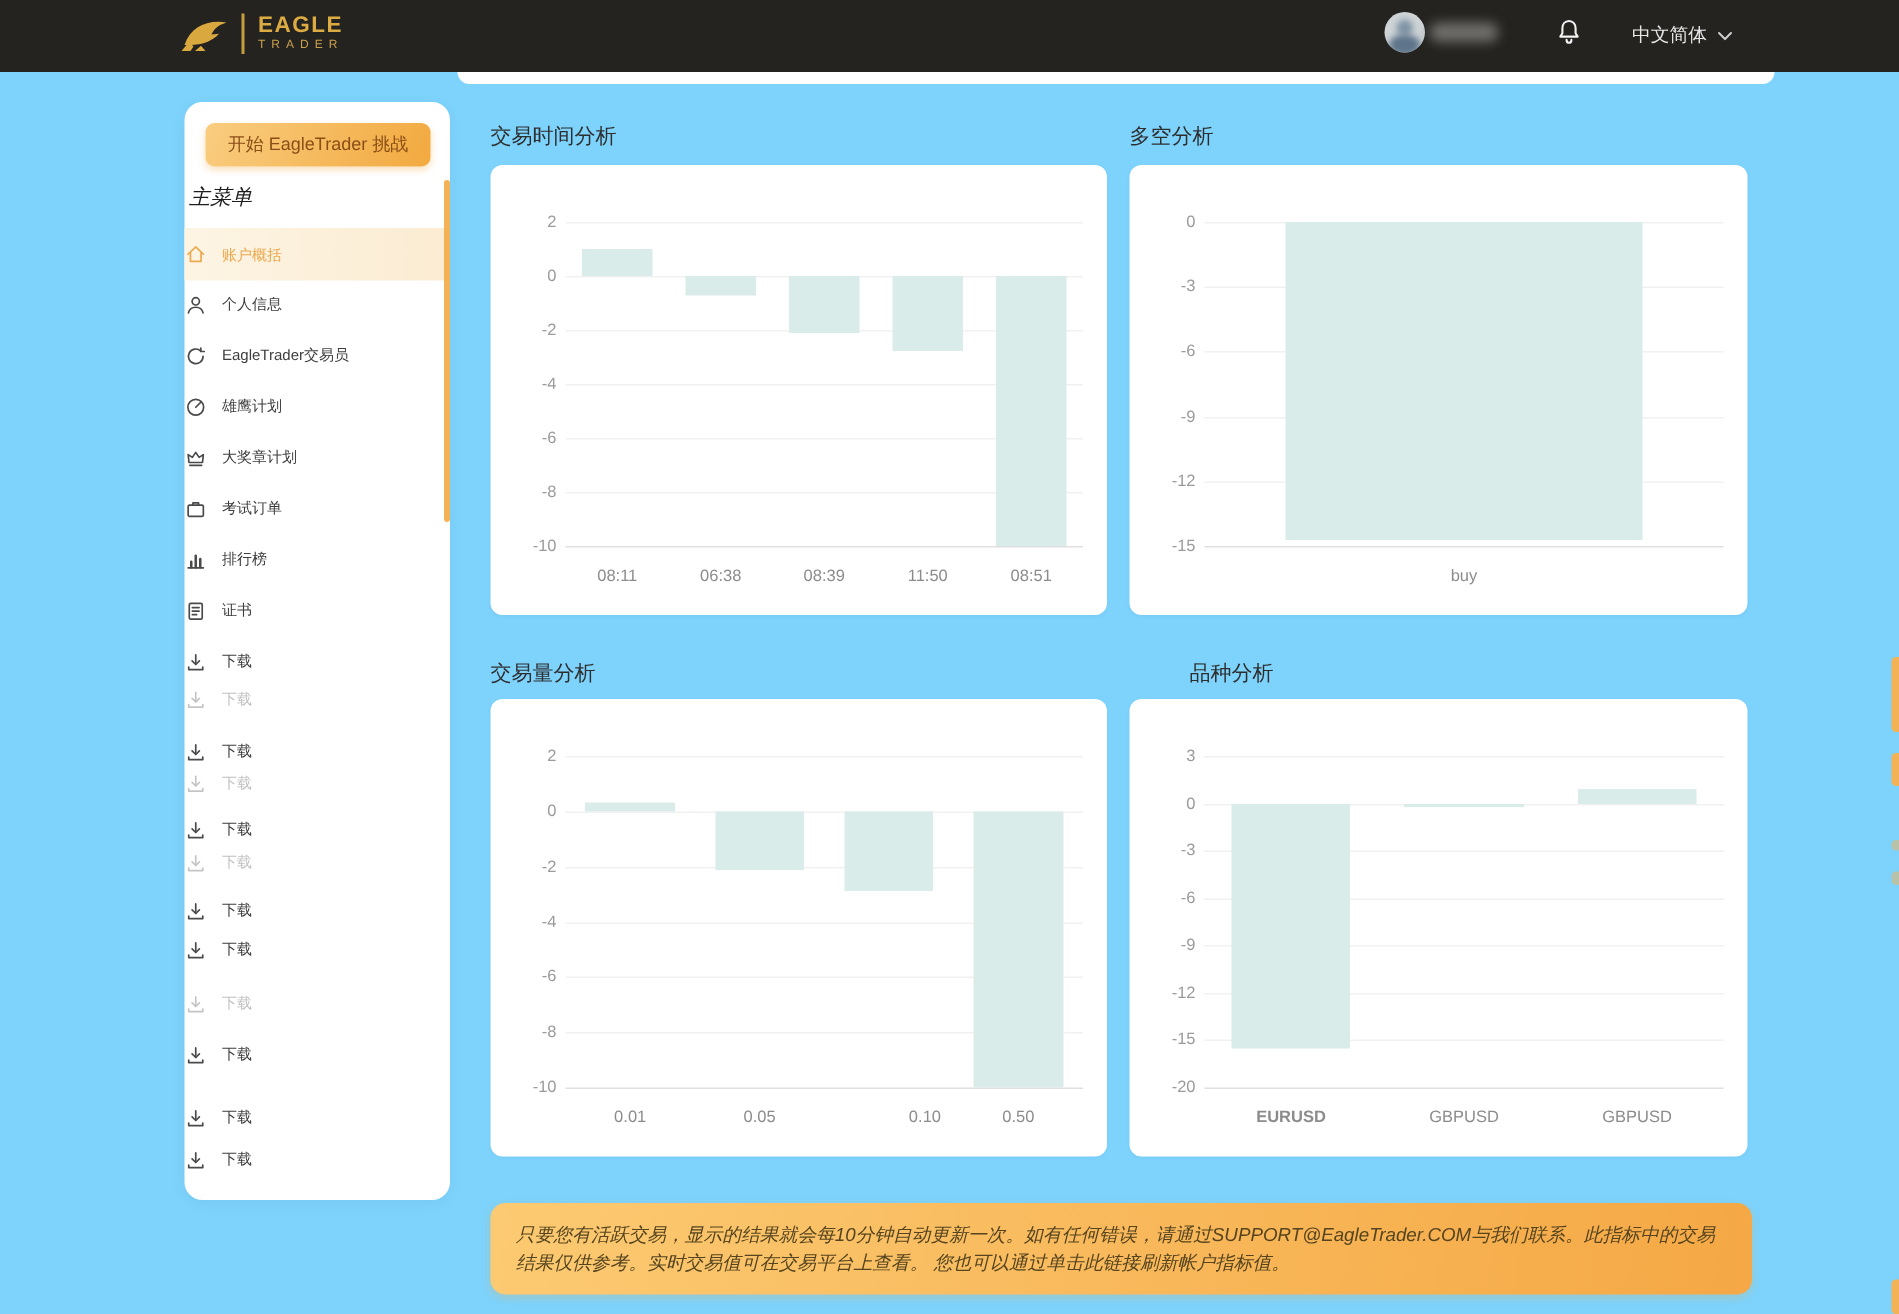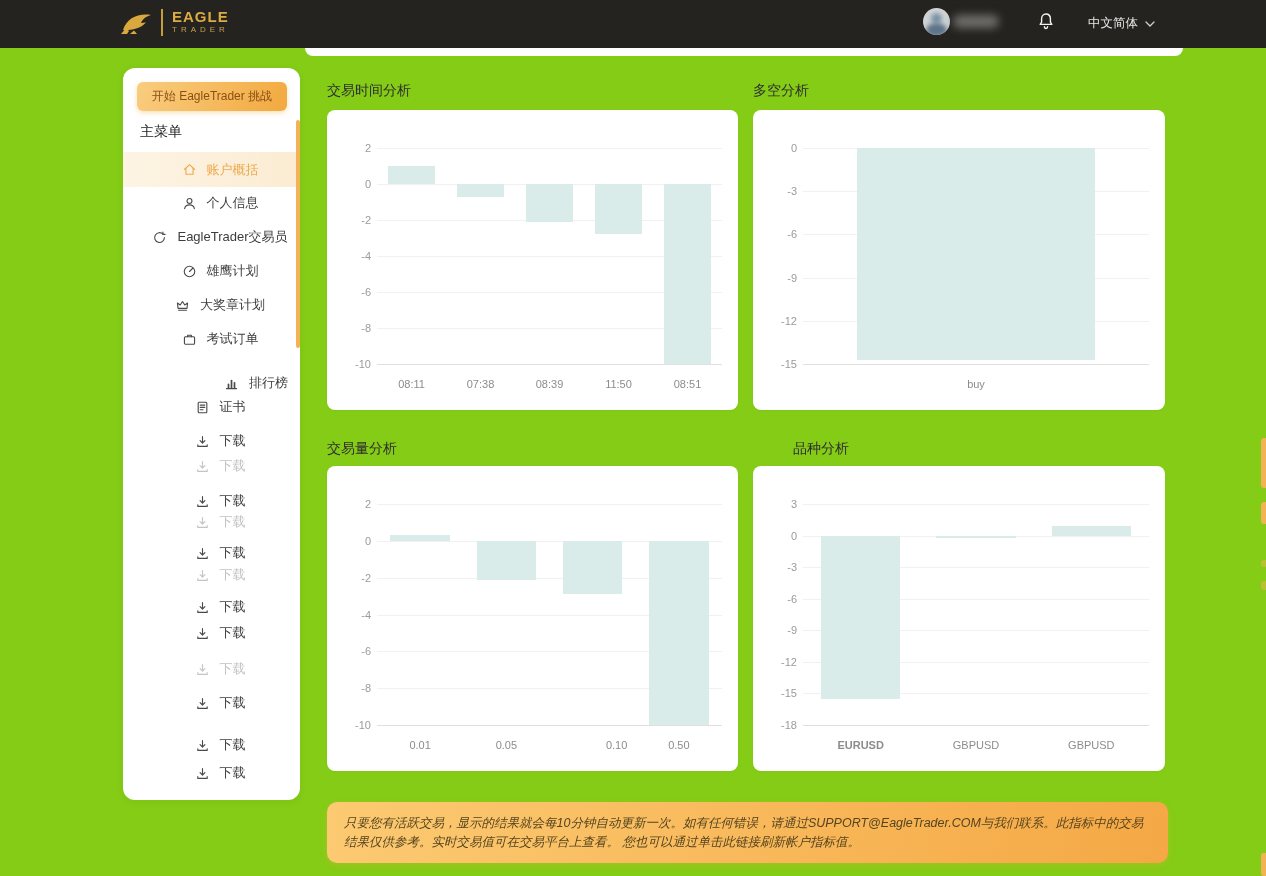--- a/index.html
+++ b/index.html
@@ -1,17 +1,17 @@
 <!DOCTYPE html>
 <html><head>
 <meta charset="utf-8">
 <style>
   * { margin:0; padding:0; box-sizing:border-box; }
   body { background:#e9eae9; font-family:"Liberation Sans", sans-serif; }
-  .screen { position:relative; width:1266px; height:876px; background:#84cc16; overflow:hidden; }
+  .screen { position:relative; width:1266px; height:876px; background:#7dd3fc; overflow:hidden; }
 
   
   .header { position:absolute; left:0; top:0; width:1266px; height:48px; background:#242320; z-index:30; }
   .logo { position:absolute; left:118px; top:7px; display:flex; align-items:center; }
   .logo-divider { width:2px; height:27px; background:#c59d3f; margin:0 9px 0 7px; }
   .logo-text-1 { font-size:15px; font-weight:800; color:#dcab42; letter-spacing:1px; line-height:15px; }
   .logo-text-2 { font-size:8px; color:#c9a04b; letter-spacing:4px; line-height:11px; }
   .avatar { position:absolute; left:923px; top:8px; width:27px; height:27px; border-radius:50%; background:#cfd4d6; overflow:hidden; }
   .avatar .ava-head { position:absolute; left:8px; top:5px; width:11px; height:11px; border-radius:50%; background:#7e93a5; filter:blur(2px); }
   .avatar .ava-body { position:absolute; left:3px; top:15px; width:21px; height:14px; border-radius:50%; background:#5e748a; filter:blur(2px); }
@@ -20,24 +20,24 @@
   .lang { position:absolute; left:1088px; top:15px; display:flex; align-items:center; gap:7px; color:#e8e8e8; font-size:12.5px; cursor:pointer; }
 
   
   .scrolled-card-bottom { position:absolute; left:305px; top:48px; width:878px; height:8px; background:#ffffff; border-radius:0 0 14px 14px; z-index:5; }
 
   
   .sidebar { position:absolute; left:123px; top:68px; width:177px; height:732px; background:#ffffff; border-radius:12px; box-shadow:0 2px 10px rgba(0,0,0,.05); z-index:10; }
   .cta-btn { position:absolute; left:14px; top:14px; width:150px; height:29px; border:none; border-radius:6px;
     background:linear-gradient(115deg,#f9cd80 0%,#f2a93f 100%); color:#8a4f17; font-size:12px; font-family:inherit; cursor:pointer;
     box-shadow:0 2px 5px rgba(242,169,63,.35); }
-  .menu-section-title { position:absolute; left:17px; top:55px; font-size:14px; color:#1d1d1d; font-weight:500; }
+  .menu-section-title { position:absolute; left:3px; top:55px; font-size:14px; color:#1d1d1d; font-weight:500;font-style:italic; }
   .menu { position:absolute; left:0; top:0; width:100%; height:100%; }
   .menu-item { position:absolute; left:0; width:100%; height:24px; display:flex; align-items:center; gap:10px;
-    padding-left:17px; font-size:13px; color:#3d3d3d; cursor:pointer;justify-content:center; }
+    font-size:10px; color:#3d3d3d; cursor:pointer; }
   .menu-item .mi-icon { display:flex; width:15px; height:15px; color:#4a4a4a; }
   .menu-item.active { height:35px; background:linear-gradient(90deg,#fdf4e4,#fbecd2); color:#eda94e; }
   .menu-item.active .mi-icon { color:#eda94e; }
   .menu-item.faded { opacity:.32; }
   .sidebar-scrollbar { position:absolute; right:0; top:52px; width:4px; height:228px; background:#f2b255; border-radius:2px; }
 
   
   .chart-title { position:absolute; font-size:14px; color:#2e2e2e; font-weight:500; }
   .chart-card { position:absolute; background:#ffffff; border-radius:8px; box-shadow:0 1px 3px rgba(0,0,0,.03); }
   .chart-plot { position:absolute; left:50px; top:38px; right:16px; bottom:46px; }
@@ -153,21 +153,21 @@
         </div>
         <div class="menu-item" style="top: 259px;">
           <span class="mi-icon">
             <svg width="15" height="15" viewBox="0 0 16 16" fill="none" stroke="currentColor" stroke-width="1.2" stroke-linecap="round" stroke-linejoin="round">
               <rect x="2.6" y="5" width="10.8" height="8" rx="1"></rect>
               <path d="M6 5 V3.4 H10 V5"></path>
             </svg>
           </span>
           <span>考试订单</span>
         </div>
-        <div class="menu-item" style="top: 303px; margin-left: 36px;">
+        <div class="menu-item" style="top: 293px;">
           <span class="mi-icon">
             <svg width="15" height="15" viewBox="0 0 16 16" fill="none" stroke="currentColor" stroke-width="1.2" stroke-linecap="round" stroke-linejoin="round">
               <path d="M2.6 13.4 H13.4"></path>
               <path d="M4.8 13 V9" stroke-width="1.8"></path>
               <path d="M8 13 V4.8" stroke-width="1.8"></path>
               <path d="M11.2 13 V7.2" stroke-width="1.8"></path>
             </svg>
           </span>
           <span>排行榜</span>
         </div>
@@ -323,21 +323,21 @@
         <div class="ytick" style="top: 50%;">-4</div>
         <div class="gridline" style="top: 66.6667%;"></div>
         <div class="ytick" style="top: 66.6667%;">-6</div>
         <div class="gridline" style="top: 83.3333%;"></div>
         <div class="ytick" style="top: 83.3333%;">-8</div>
         <div class="gridline axisline" style="top: 100%;"></div>
         <div class="ytick" style="top: 100%;">-10</div>
         <div class="bar" style="width: 13.8%; left: calc(3.1%); top: 8.33333%; height: 8.33333%; background: rgb(217, 236, 233);"></div>
         <div class="xtick" style="left: 10%;">08:11</div>
         <div class="bar" style="width: 13.8%; left: calc(23.1%); top: 16.6667%; height: 5.83333%; background: rgb(217, 236, 233);"></div>
-        <div class="xtick" style="left: 30%;">07:38</div>
+        <div class="xtick" style="left: 30%;">06:38</div>
         <div class="bar" style="width: 13.8%; left: calc(43.1%); top: 16.6667%; height: 17.5%; background: rgb(217, 236, 233);"></div>
         <div class="xtick" style="left: 50%;">08:39</div>
         <div class="bar" style="width: 13.8%; left: calc(63.1%); top: 16.6667%; height: 23.3333%; background: rgb(217, 236, 233);"></div>
         <div class="xtick" style="left: 70%;">11:50</div>
         <div class="bar" style="width: 13.8%; left: calc(83.1%); top: 16.6667%; height: 83.3333%; background: rgb(217, 236, 233);"></div>
         <div class="xtick" style="left: 90%;">08:51</div>
       </div>
   </div>
   <div class="chart-card" id="card-1">
     <div class="chart-plot">
@@ -393,21 +393,21 @@
         <div class="ytick" style="top: 28.5714%;">-3</div>
         <div class="gridline" style="top: 42.8571%;"></div>
         <div class="ytick" style="top: 42.8571%;">-6</div>
         <div class="gridline" style="top: 57.1429%;"></div>
         <div class="ytick" style="top: 57.1429%;">-9</div>
         <div class="gridline" style="top: 71.4286%;"></div>
         <div class="ytick" style="top: 71.4286%;">-12</div>
         <div class="gridline" style="top: 85.7143%;"></div>
         <div class="ytick" style="top: 85.7143%;">-15</div>
         <div class="gridline axisline" style="top: 100%;"></div>
-        <div class="ytick" style="top: 100%;">-18</div>
+        <div class="ytick" style="top: 100%;">-20</div>
         <div class="bar" style="width: 23%; left: calc(5.16667%); top: 14.2857%; height: 73.8095%; background: rgb(217, 236, 233);"></div>
         <div class="xtick" style="left: 16.6667%; font-weight: bold;">EURUSD</div>
         <div class="bar" style="width: 23%; left: calc(38.5%); top: 14.2857%; height: 0.952381%; background: rgb(217, 236, 233);"></div>
         <div class="xtick" style="left: 50%;">GBPUSD</div>
         <div class="bar" style="width: 23%; left: calc(71.8333%); top: 10%; height: 4.28571%; background: rgb(217, 236, 233);"></div>
         <div class="xtick" style="left: 83.3333%;">GBPUSD</div>
       </div>
   </div>
 
   <div class="notice-banner">

